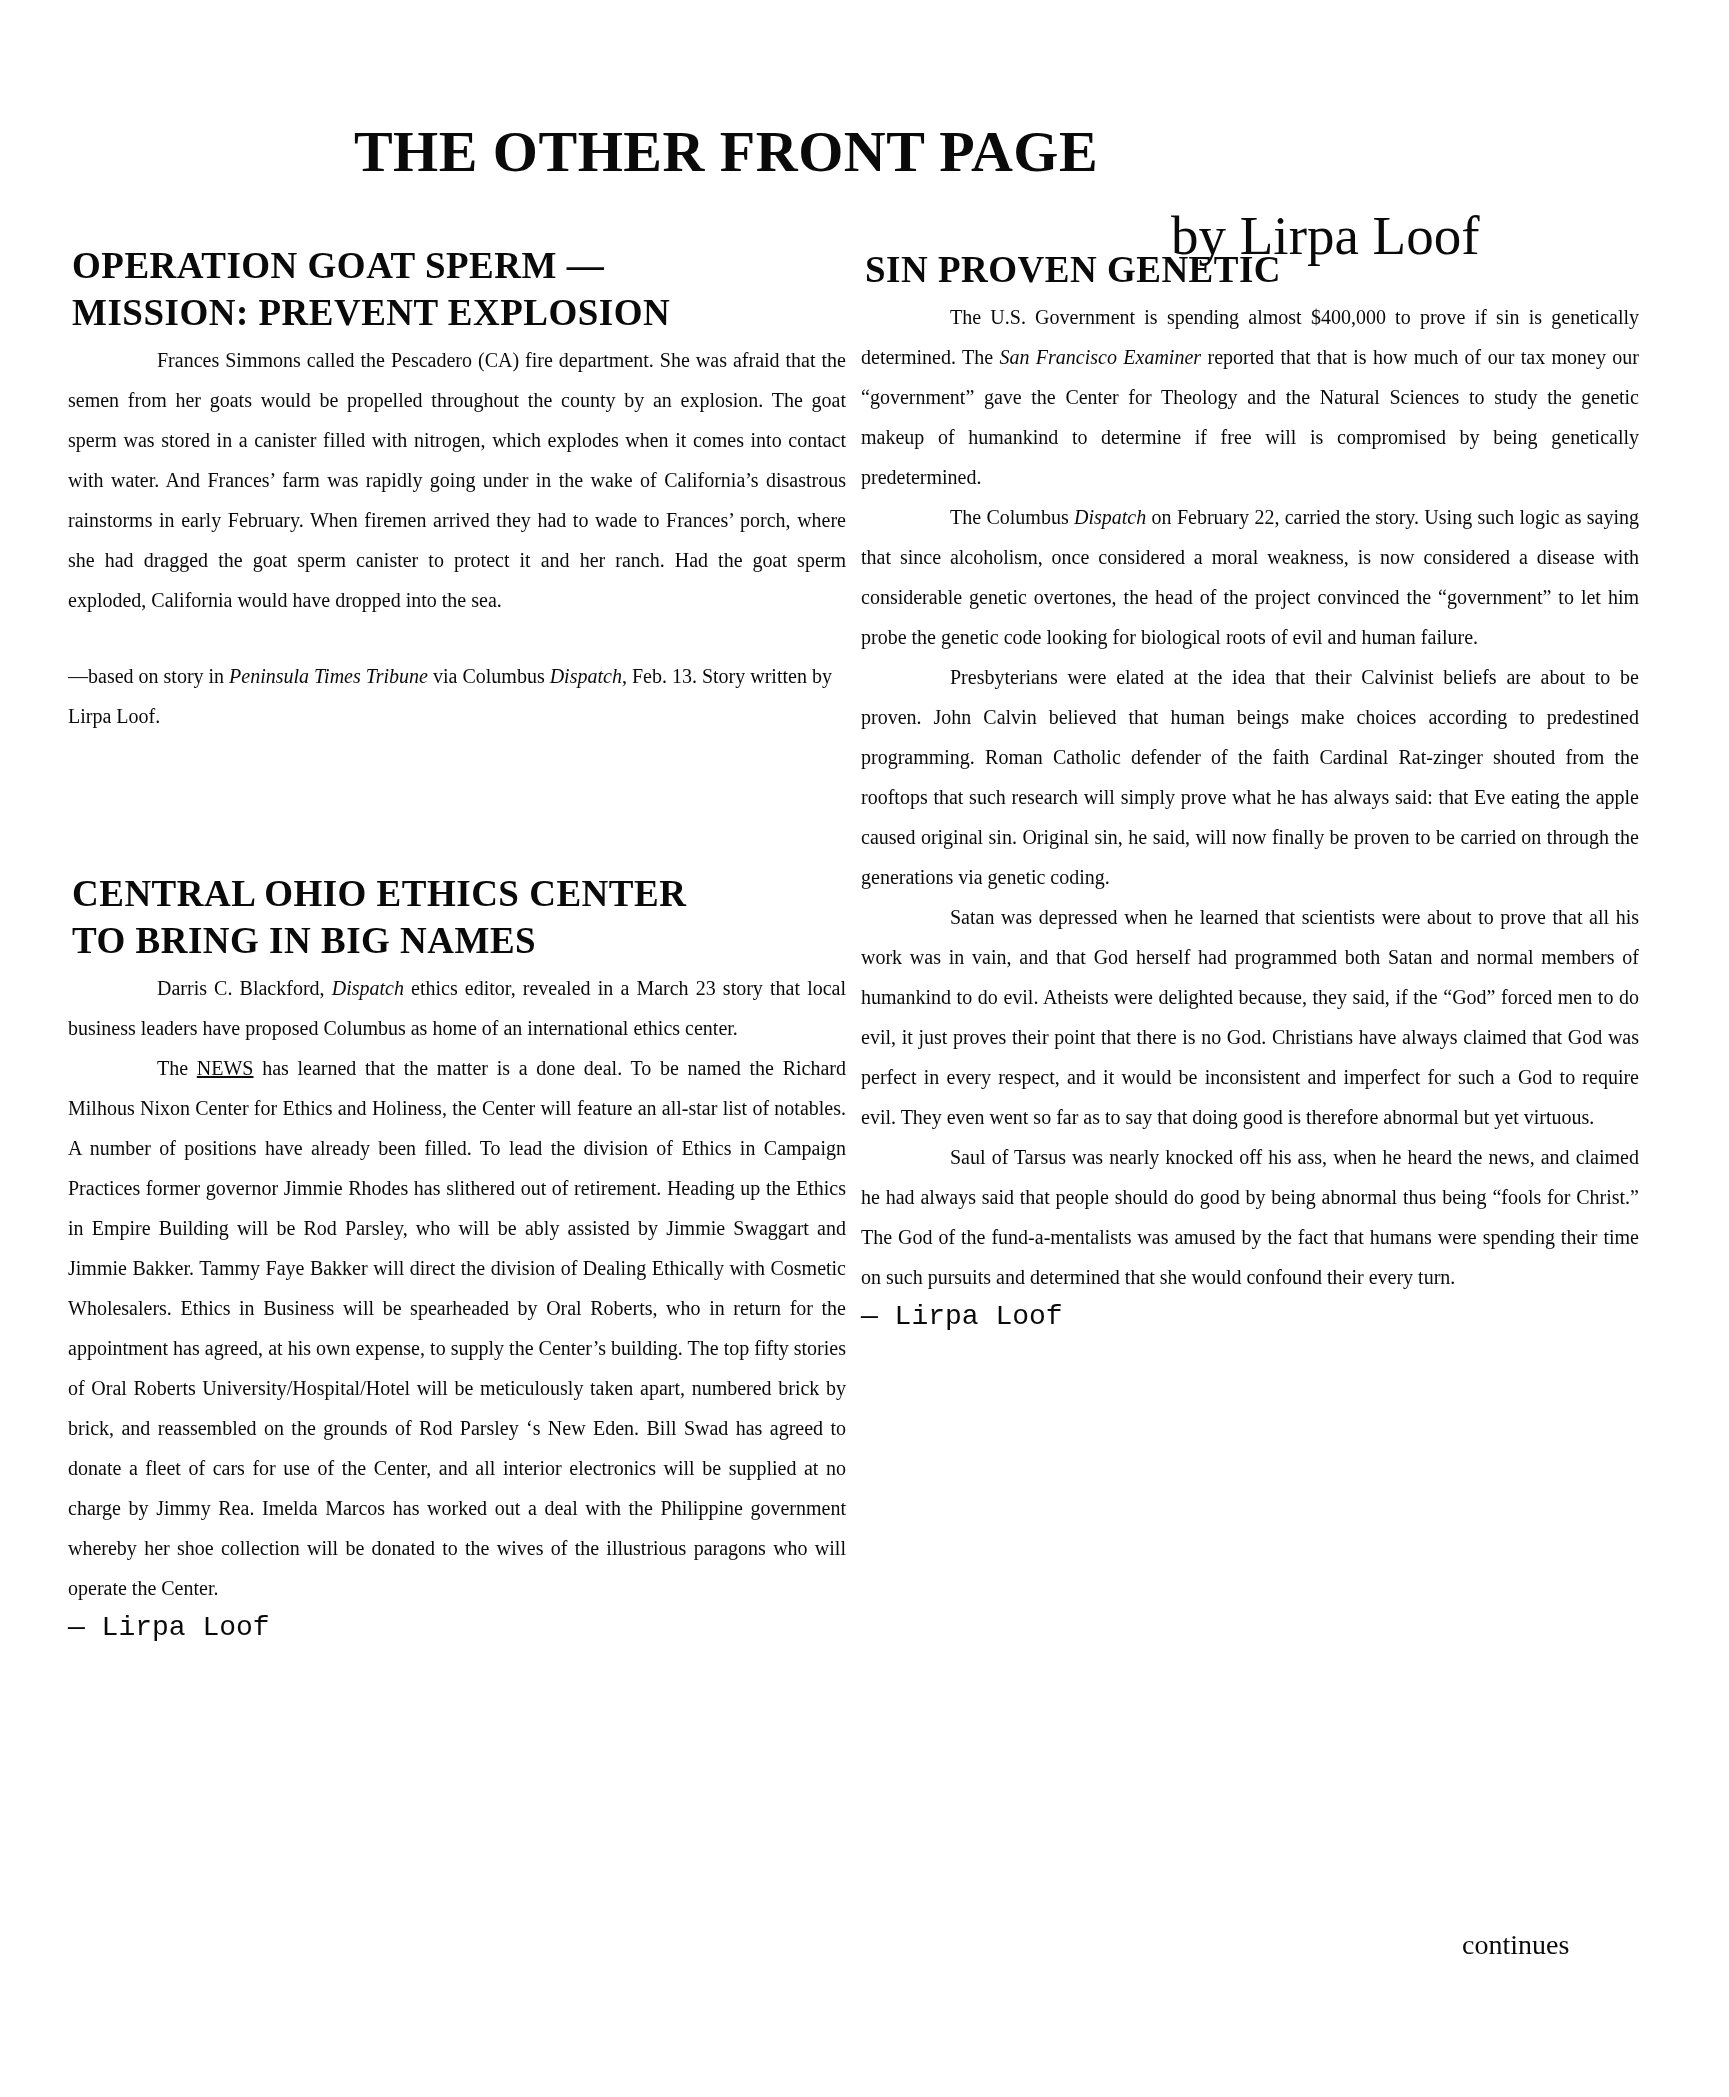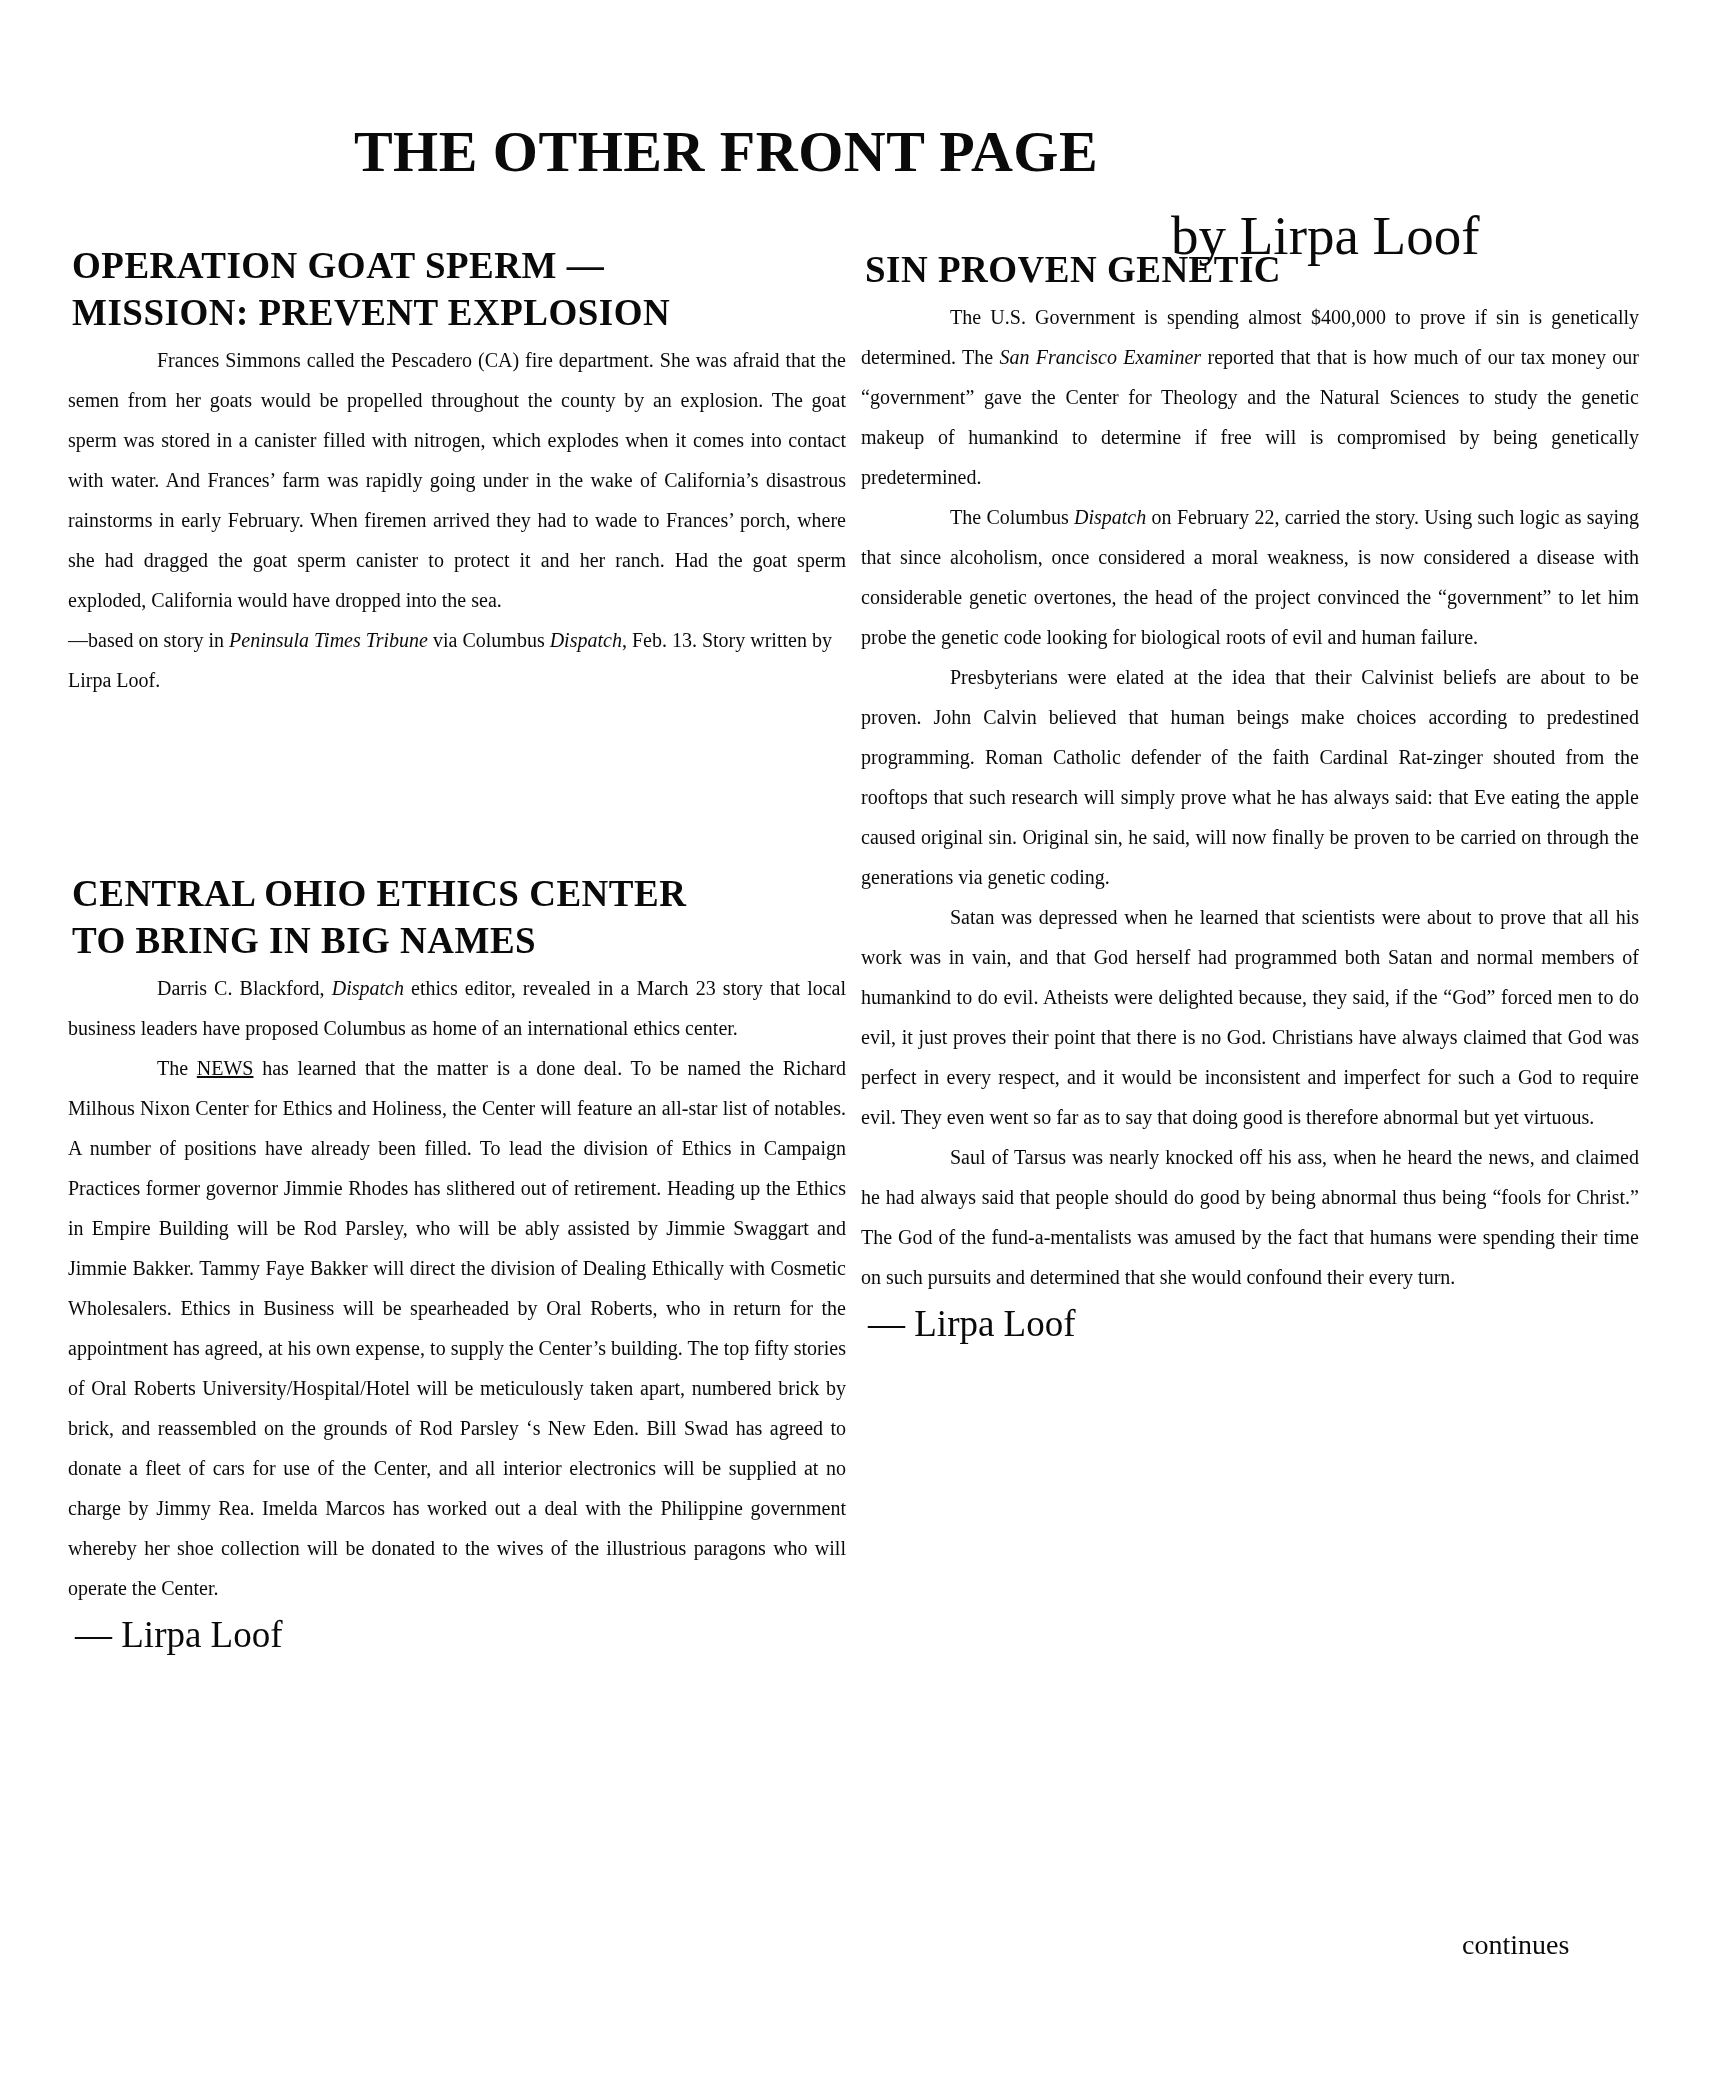--- a/index.html
+++ b/index.html
@@ -19,22 +19,22 @@
     .col-left { left: 68px; }
     .col-right { left: 861px; }
     .headline {
       font-weight: bold; font-size: 37px; line-height: 47px; margin: 4px;
       letter-spacing: 0.5px; text-transform: uppercase;
     }
     .para {
       font-size: 20px; line-height: 40px; text-align: justify; margin: 0;
       text-indent: 89px;
     }
-    .para.noindent { text-indent: 0; text-align: left; }
-    .sig { font-size: 37px; line-height: 40px; margin: 7px; }
+    .para.noindent { text-indent: 0; text-align: left; margin-top: 36px; }
+    .sig { font-size: 28px; line-height: 40px; margin: 0; font-family: Liberation Mono, monospace; }
     em { font-style: italic; }
     u { text-decoration: underline; text-decoration-thickness: 2px; }
     .continues {
       position: absolute; left: 1462px; top: 1925px; font-size: 28px; line-height: 40px;
     }
   </style>
 </head>
 <body>
 
 <div class="masthead">THE OTHER FRONT PAGE</div>

